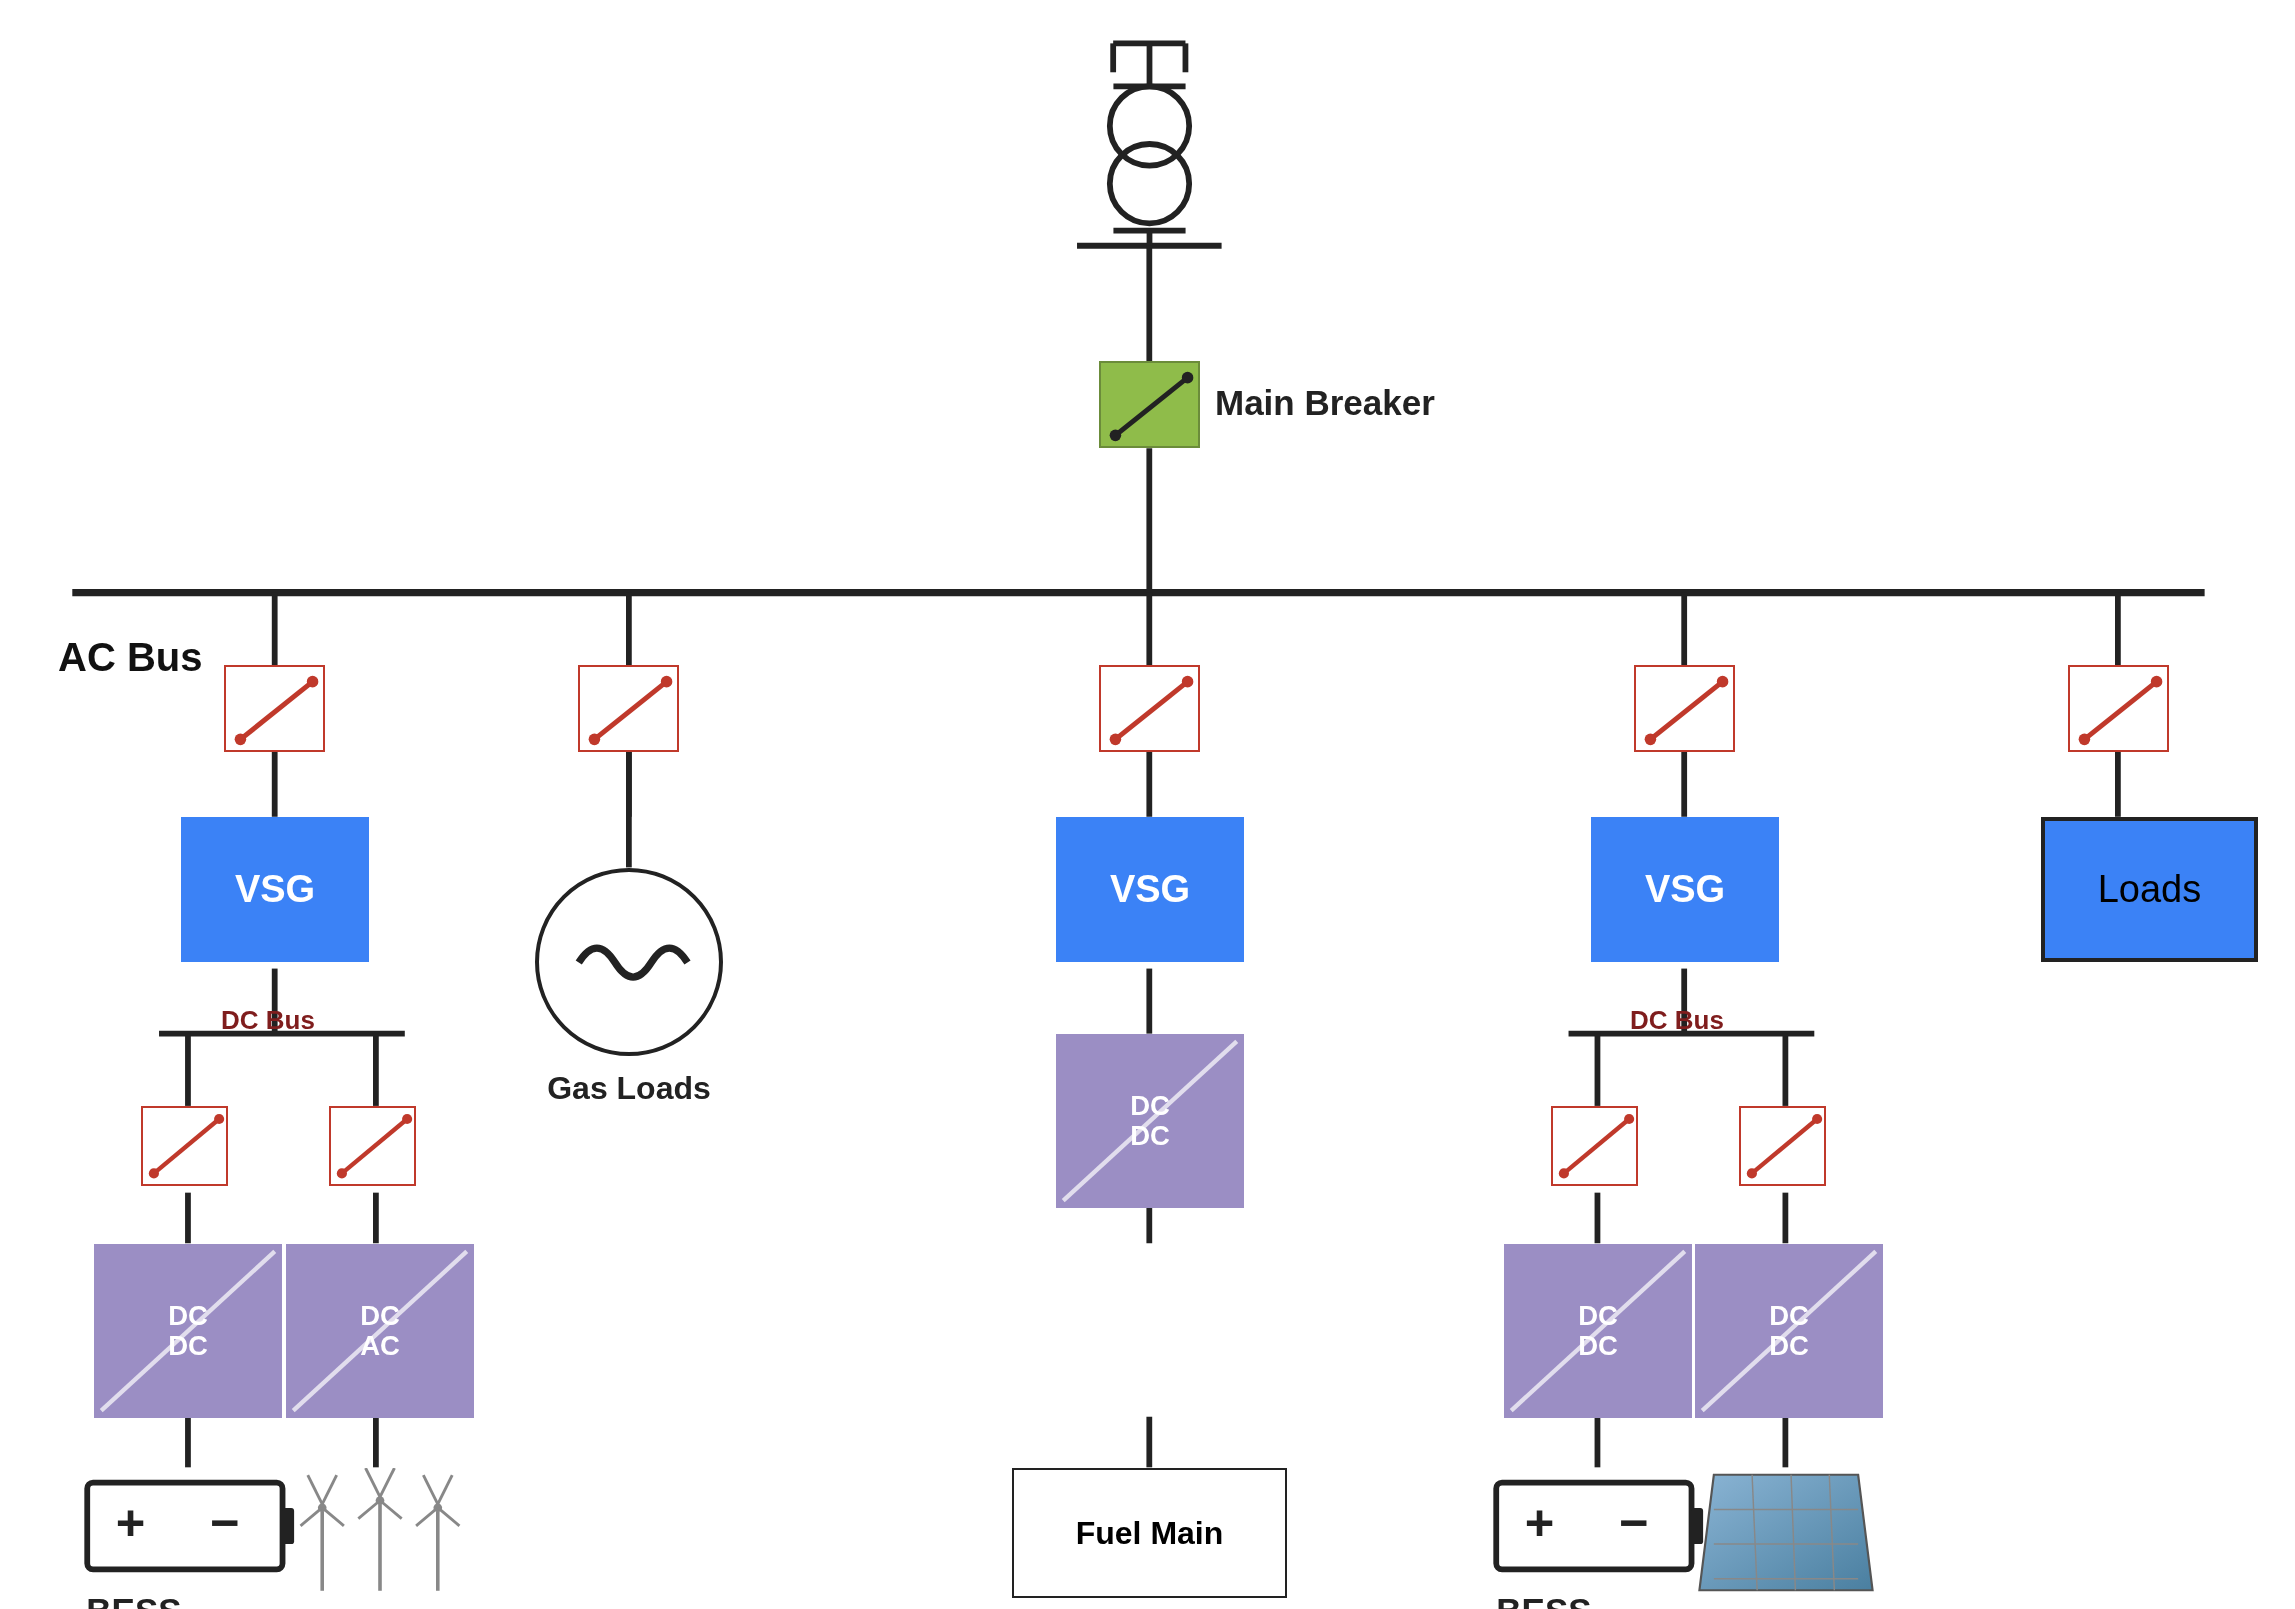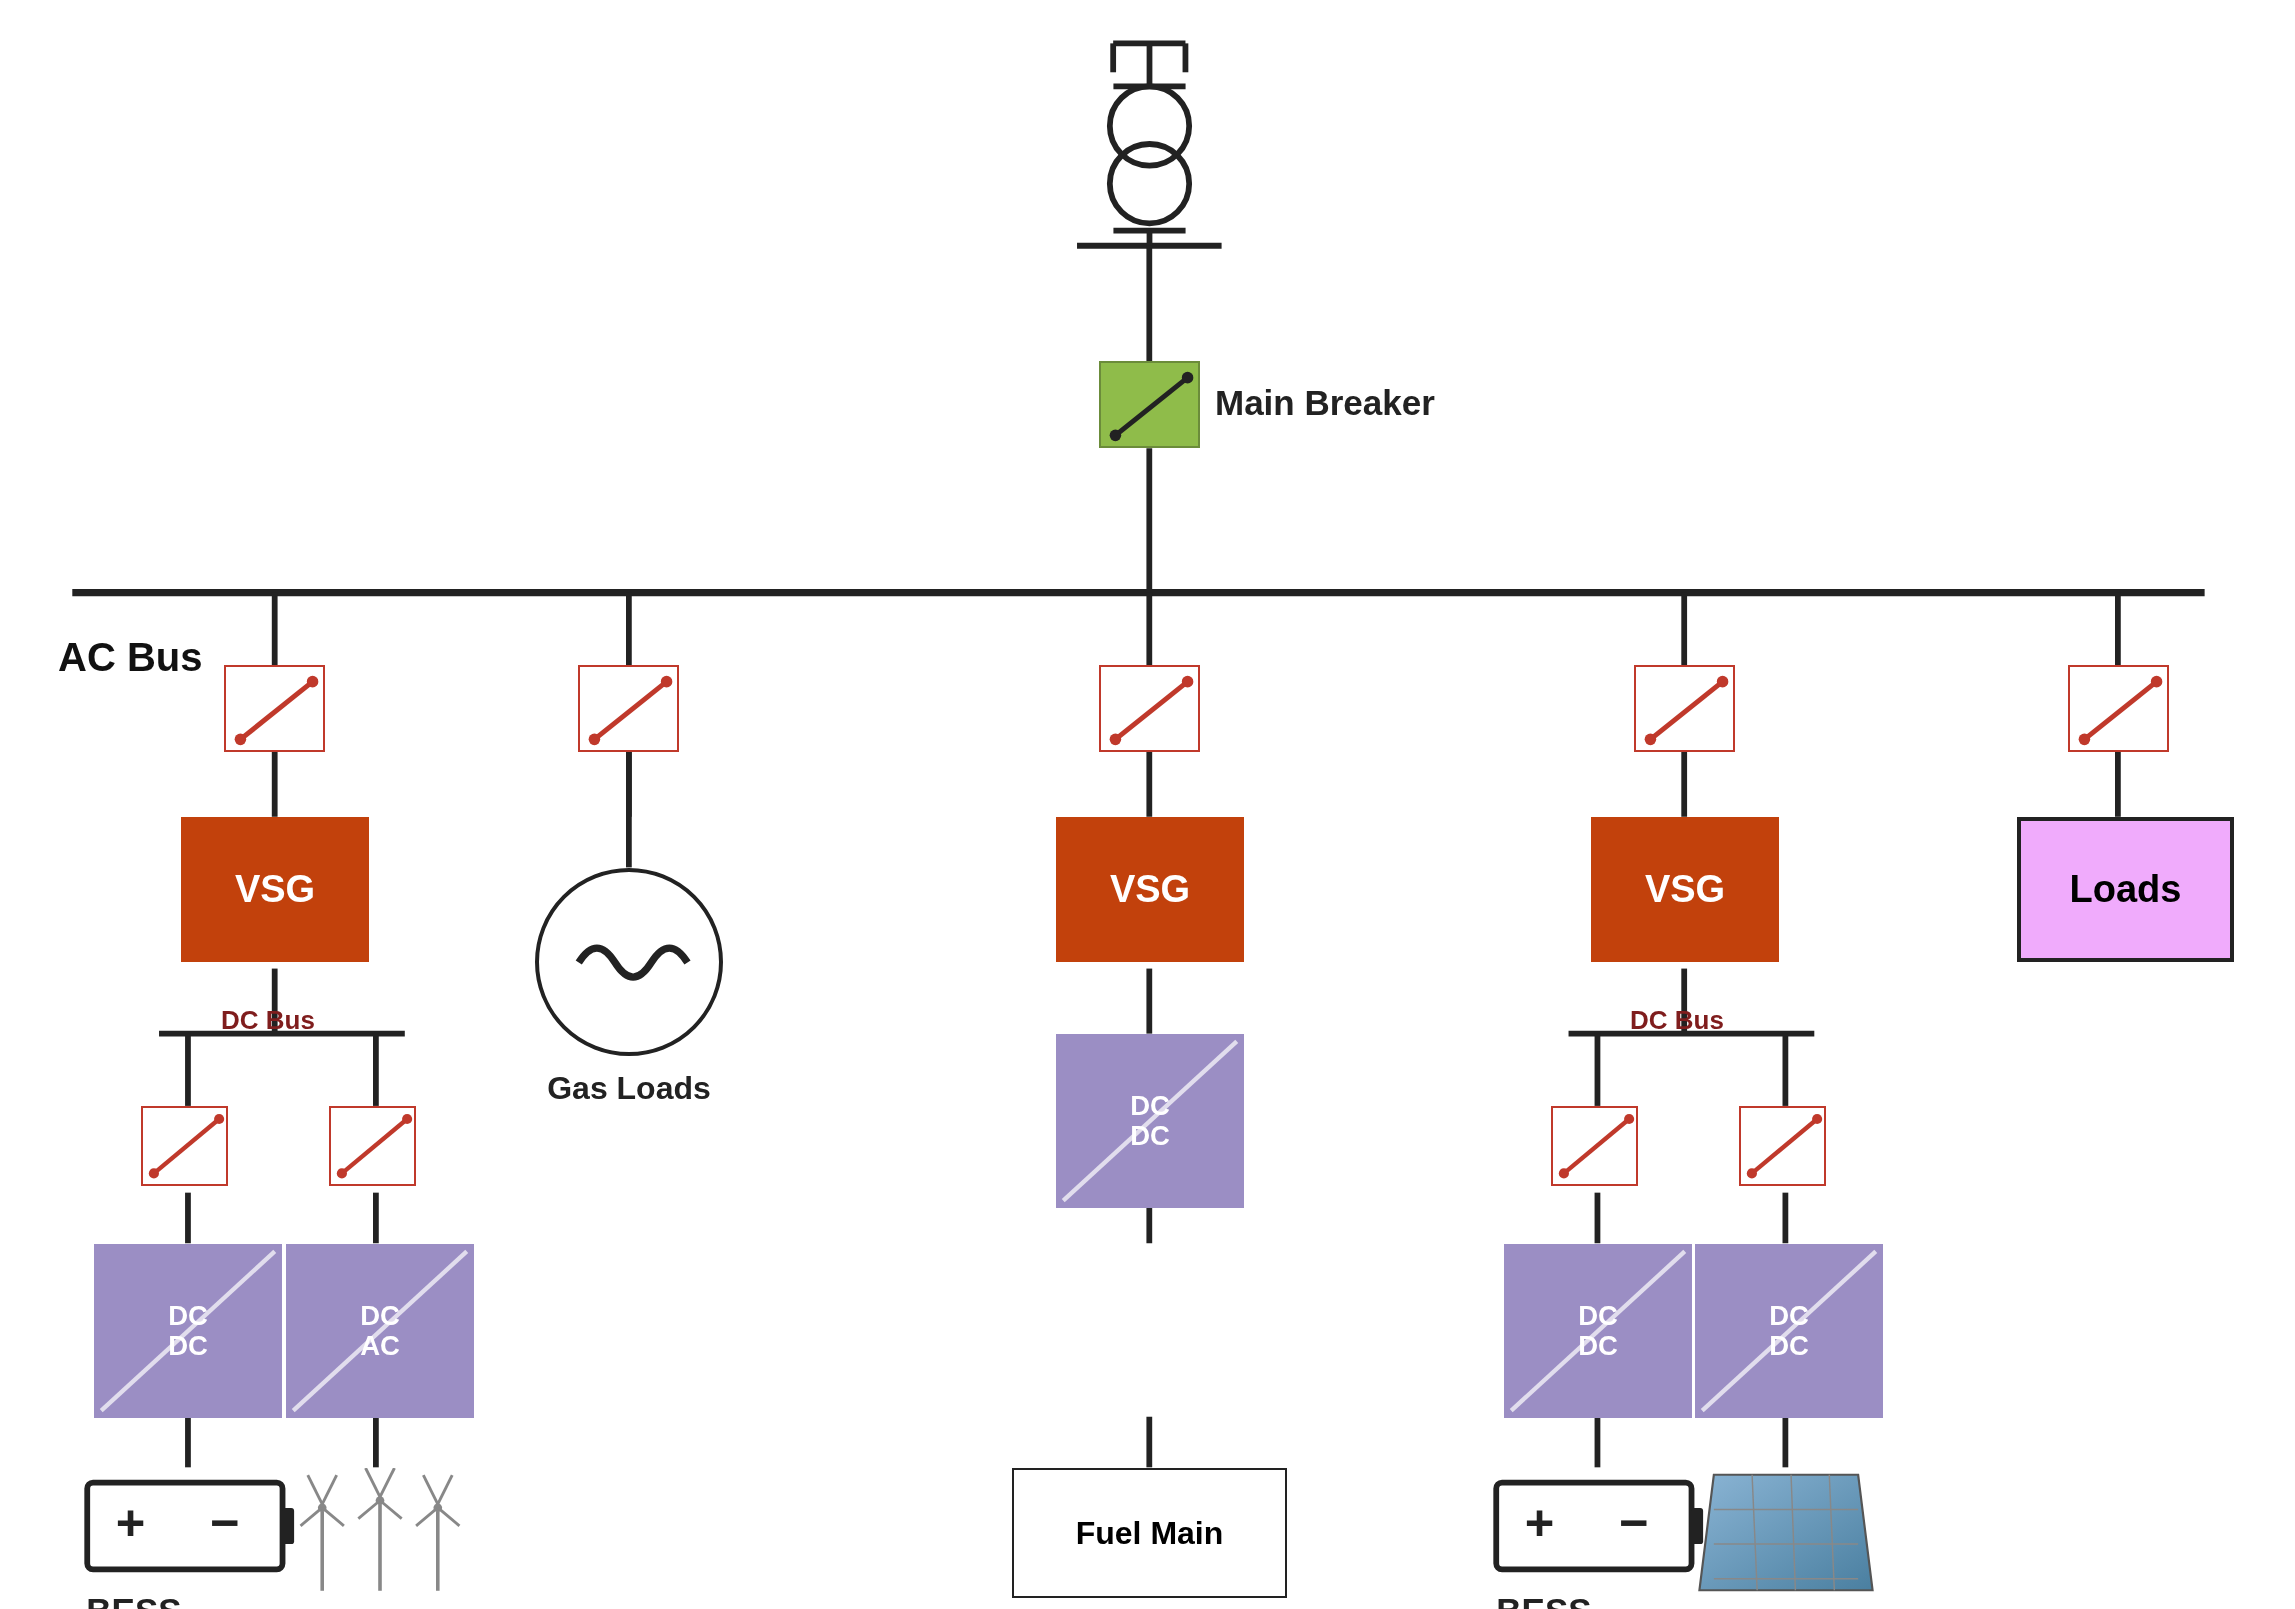--- a/index.html
+++ b/index.html
@@ -41,42 +41,43 @@
     }
     
     .breaker-red {
       position: absolute;
       border: 2.9px solid #c0392b;
       background: transparent;
     }
     
     .vsg-box {
       position: absolute;
-      background: #c2410c;
+      background: #3b82f6;
       color: #fff;
       border: none;
       font-size: 38px;
       font-weight: bold;
       text-align: right;
     }
     
     .converter-box {
       position: absolute;
       background: #9b8ec4;
       color: #fff;
       font-size: 27.5px;
       font-weight: bold;
     }
     
     .loads-box {
       position: absolute;
       border: 2.9px solid #222;
-      background: #f0abfc;
+      background: #3b82f6;
       font-size: 35px;
-      font-weight: bold;
+      font-weight: normal;
+      margin-left: 24px;
     }
     
     .fuel-cell-box {
       position: absolute;
       border: 2.9px solid #222;
       background: #fff;
       font-size: 32px;
       font-weight: bold;
     }
     

